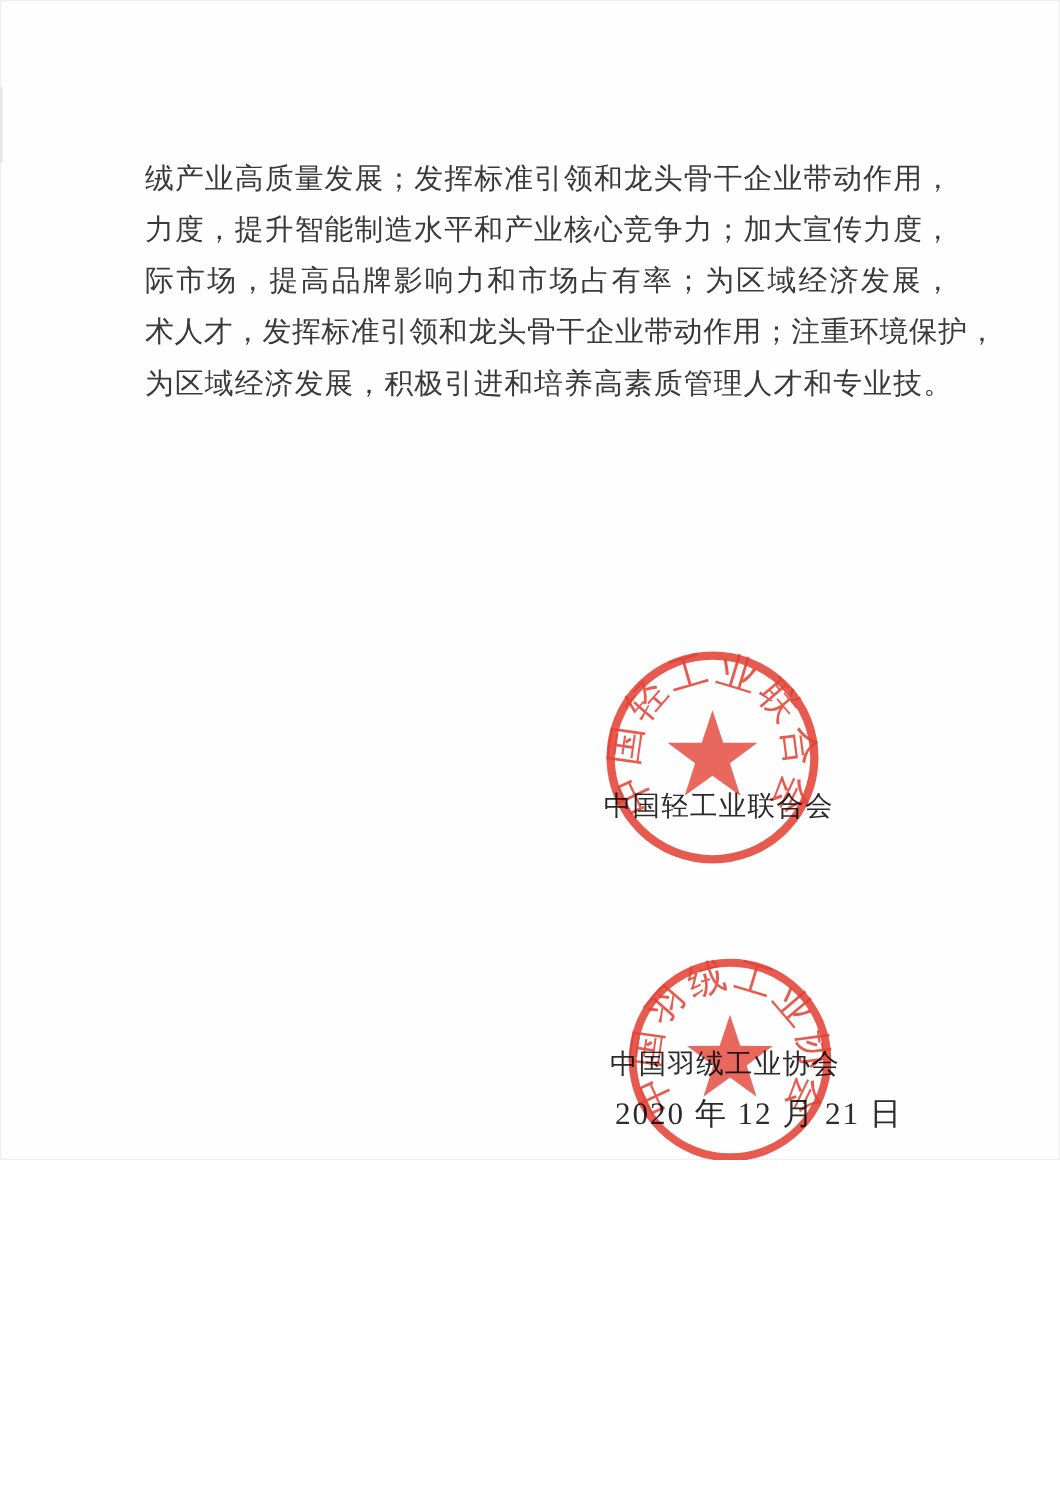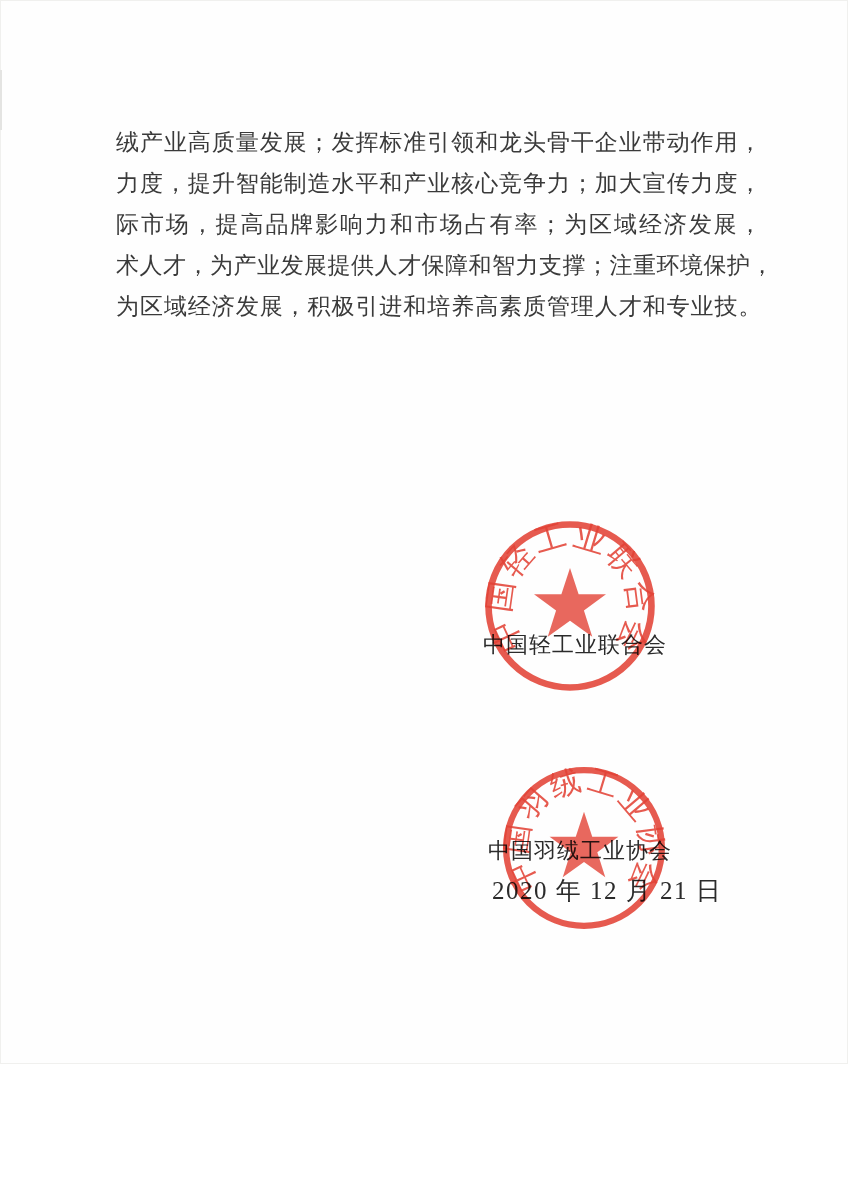--- a/index.html
+++ b/index.html
@@ -3,21 +3,21 @@
 <meta charset="utf-8">
 <style>
   html, body {
     margin: 0;
     padding: 0;
     background: #ffffff;
   }
   .page {
     position: relative;
     width: 848px;
-    height: 1064px;
+    height: 928px;
     background: #fefefe;
     overflow: hidden;
     font-family: "Liberation Serif", "DejaVu Serif", serif;
     box-shadow: inset 0 0 0 1px #f0f0ee;
   }
   
   .scan-edge-bottom {
     position: absolute;
     left: 55px;
     top: 1191px;
@@ -94,21 +94,21 @@
 </style>
 </head>
 <body>
 
 <div class="page">
 
   <div class="body-text">
     <div class="body-line">绒产业高质量发展；发挥标准引领和龙头骨干企业带动作用，</div>
     <div class="body-line">力度，提升智能制造水平和产业核心竞争力；加大宣传力度，</div>
     <div class="body-line">际市场，提高品牌影响力和市场占有率；为区域经济发展，</div>
-    <div class="body-line">术人才，为产业发展提供人才保障和智力支撑；注重环境保护，</div>
+    <div class="body-line">术人才，发挥标准引领和龙头骨干企业带动作用；注重环境保护，</div>
     <div class="body-line">为区域经济发展，积极引进和培养高素质管理人才和专业技。</div>
   </div>
 
   <div class="seal seal-1">
     <svg width="180" height="180" viewBox="0 0 190 190">
       <defs>
         <path id="arc1" d="M 46.7 135.5 A 63 63 0 1 1 143.3 135.5" fill="none"></path>
       </defs>
       <circle cx="95" cy="95" r="86" fill="none" stroke="#e03224" stroke-width="7" stroke-opacity="0.88"></circle>
       <polygon points="95,55 104.1,82.5 133,82.6 109.7,99.8 118.5,127.4 95,110.5 71.5,127.4 80.3,99.8 57,82.6 85.9,82.5" fill="#e03224" fill-opacity="0.8"></polygon>

